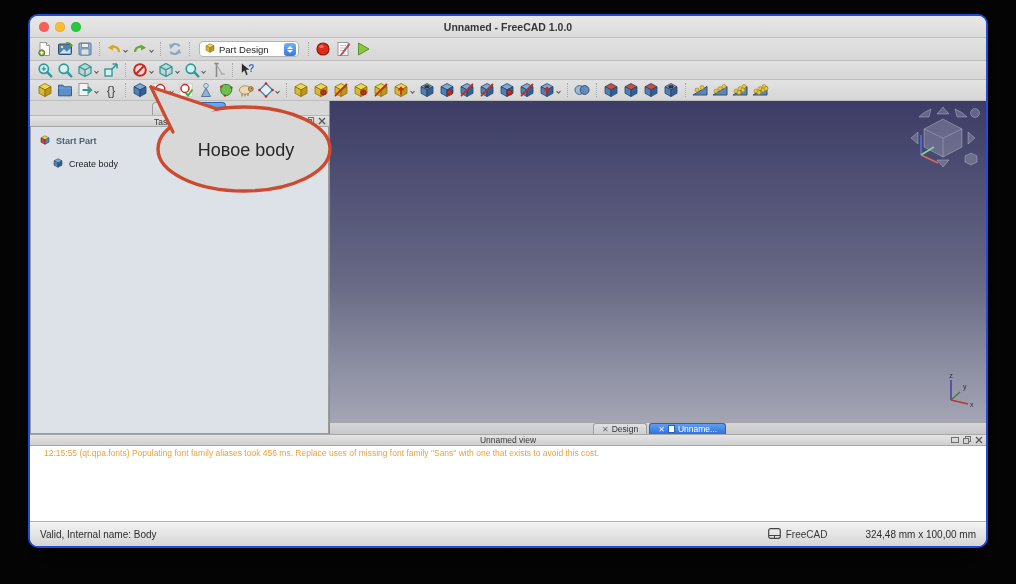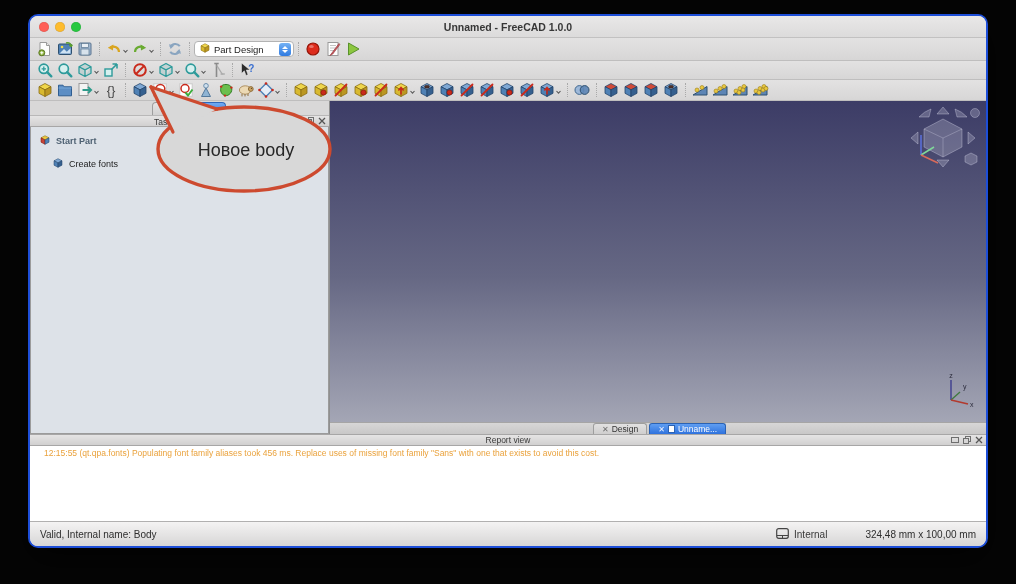--- a/index.html
+++ b/index.html
@@ -16,21 +16,21 @@
   .title{flex:1;text-align:center;font-size:10.5px;font-weight:bold;color:#373737}
   
   .trow{display:flex;align-items:center;padding:0 5px;flex:0 0 auto;
         background:linear-gradient(#e3e2e2,#d7d6d6);border-bottom:1px solid #bfbebe}
   #row1{height:23px}#row2{height:19px}#row3{height:21px}
   .tbtn{display:flex;align-items:center;margin:0 1px;cursor:default}
   .tbtn svg{display:block}
   .tsep{width:0;height:14px;border-left:1px dotted #a9a9a9;margin:0 4px}
   .chev{margin-left:-1px}
   .wbsel{display:flex;align-items:center;gap:3px;background:#fff;border:1px solid #b3b3b3;border-radius:4px;
-         height:16px;width:100px;padding:0 2px 0 4px;margin:0 0;font-size:9.5px;color:#1d1d1d}
+         height:16px;width:100px;padding:0 2px 0 4px;margin:0 5px;font-size:9.5px;color:#1d1d1d}
   .wbcaps{margin-left:auto;width:12px;height:13px;border-radius:3px;
           background:linear-gradient(#74b2f5,#2f7ae0);display:flex;flex-direction:column;
           align-items:center;justify-content:center;gap:1px}
   .wbcaps i{display:block;width:0;height:0;border-left:3px solid transparent;border-right:3px solid transparent}
   .wbcaps .up{border-bottom:3px solid #fff}.wbcaps .dn{border-top:3px solid #fff}
   
   .main{flex:1;display:flex;min-height:0}
   .dock{width:300px;flex:0 0 auto;display:flex;flex-direction:column;background:#d9d8d8;border-right:1px solid #8f8f8f}
   .ctabs{height:14px;display:flex;align-items:flex-end;padding-left:122px;gap:2px;flex:0 0 auto}
   .ctab{font-size:8.5px;padding:1px 8px 1px;border:1px solid #9e9e9e;border-bottom:none;
@@ -570,21 +570,21 @@
                 <polygon points="15,5.7 9,8.9 9,15.5 15,12.3" fill="#4f81b5" stroke="#24456b" stroke-width="0.8"></polygon>
               </svg></span>
             <span>Start Part</span>
           </div>
           <div class="taskitem">
             <span><svg width="12" height="12" viewBox="0 0 18 18">
                 <polygon points="9,2.5 15,5.7 9,8.9 3,5.7" fill="#7fa8d4" stroke="#24456b" stroke-width="0.8"></polygon>
                 <polygon points="3,5.7 9,8.9 9,15.5 3,12.3" fill="#4f81b5" stroke="#24456b" stroke-width="0.8"></polygon>
                 <polygon points="15,5.7 9,8.9 9,15.5 15,12.3" fill="#35608f" stroke="#24456b" stroke-width="0.8"></polygon>
               </svg></span>
-            <span>Create fonts</span>
+            <span>Create body</span>
           </div>
         </div>
     </div>
 
     <div class="viewarea">
       <div class="canvas">
         <div class="navcube">
           <svg width="76" height="66" viewBox="0 0 76 66">
             <g fill="rgba(235,235,250,0.22)" stroke="rgba(240,240,255,0.30)" stroke-width="1">
               <path d="M14 12 A30 30 0 0 1 26 4 L24 12 Z"></path>
@@ -624,21 +624,21 @@
           <span class="mtab active">
             <span class="x">✕</span>
             <span class="mdoc"></span>
             <span>Unname...</span>
           </span>
         </div>
     </div>
   </div>
 
   <div class="reporttitle">
-    <span>Report view</span>
+    <span>Unnamed view</span>
     <span class="reportbtns">
       <span><svg width="8" height="8" viewBox="0 0 8 8">
             <rect x="0.5" y="1.5" width="7" height="5" fill="none" stroke="#6e6e6e"></rect>
           </svg></span>
       <span><svg width="8" height="8" viewBox="0 0 8 8">
             <rect x="2.5" y="0.5" width="5" height="5" fill="none" stroke="#6e6e6e"></rect>
             <rect x="0.5" y="2.5" width="5" height="5" fill="#d7d6d6" stroke="#6e6e6e"></rect>
           </svg></span>
       <span><svg width="8" height="8" viewBox="0 0 8 8">
             <path d="M1 1 L7 7 M7 1 L1 7" stroke="#555" stroke-width="1.3"></path>
@@ -650,21 +650,21 @@
     </div>
 
   <div class="statusbar">
     <span class="sleft">Valid, Internal name: Body</span>
     <span class="stouch">
       <span><svg width="13" height="11" viewBox="0 0 13 11">
             <rect x="0.7" y="0.7" width="11.6" height="9.6" rx="2" fill="none" stroke="#444" stroke-width="1.2"></rect>
             <path d="M1 7.5 H12" stroke="#444" stroke-width="1"></path>
             <path d="M6.5 7.5 V10" stroke="#444" stroke-width="1"></path>
           </svg></span>
-      <span>Internal</span>
+      <span>FreeCAD</span>
     </span>
     <span class="sdims">324,48 mm x 100,00 mm</span>
   </div>
 </div>
 
 <svg class="callout" width="1016" height="584" viewBox="0 0 1016 584">
   <ellipse cx="244" cy="149" rx="86" ry="42" fill="#d8d8d8" stroke="#cd4a2f" stroke-width="3.4"></ellipse>
   <path d="M151 87 L173 132 L217 109 Z" fill="#d8d8d8"></path>
   <path d="M151 87 L173 132" stroke="#cd4a2f" stroke-width="3.2" fill="none" stroke-linecap="round"></path>
   <path d="M151 87 L217 109" stroke="#cd4a2f" stroke-width="3.2" fill="none" stroke-linecap="round"></path>

